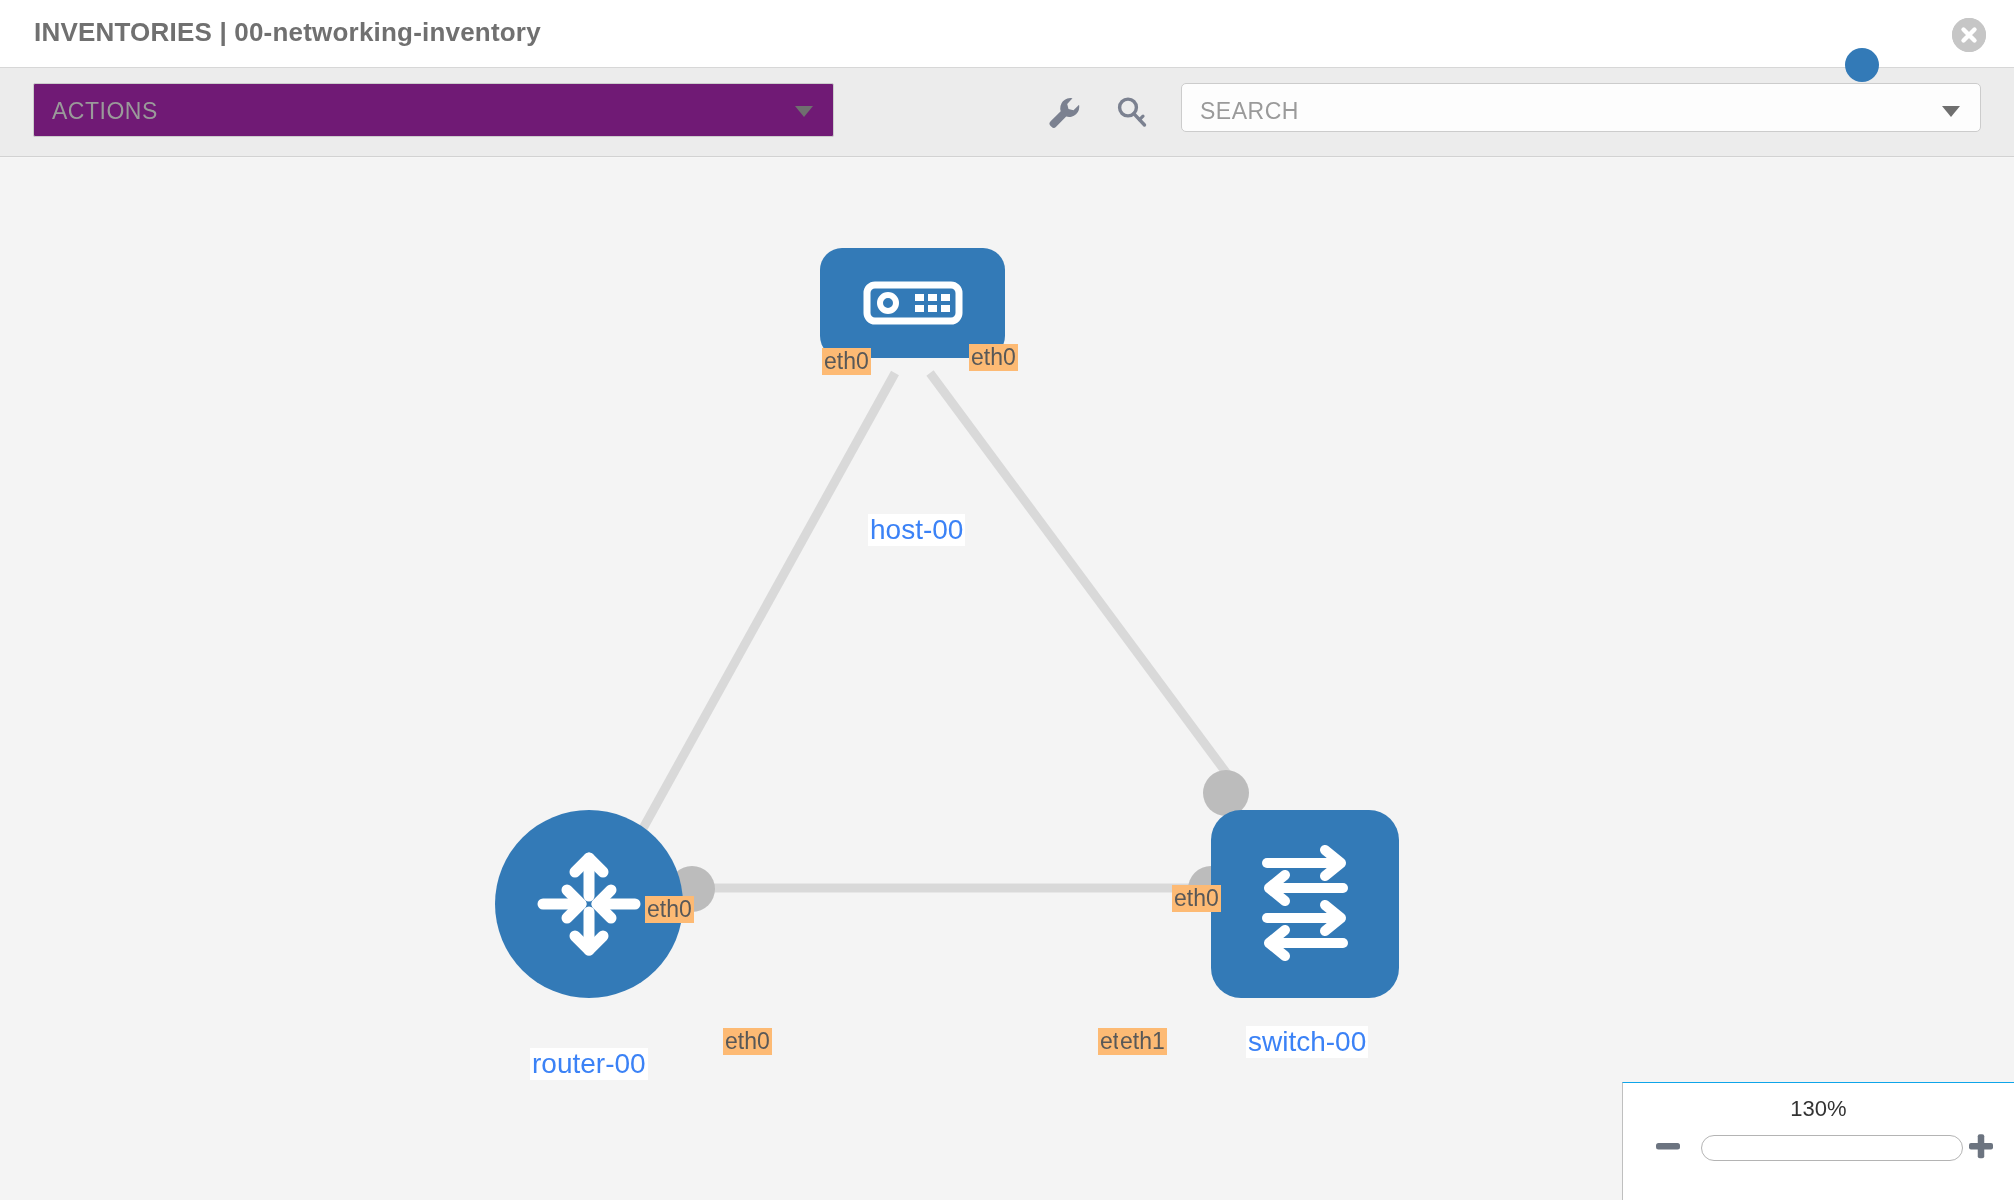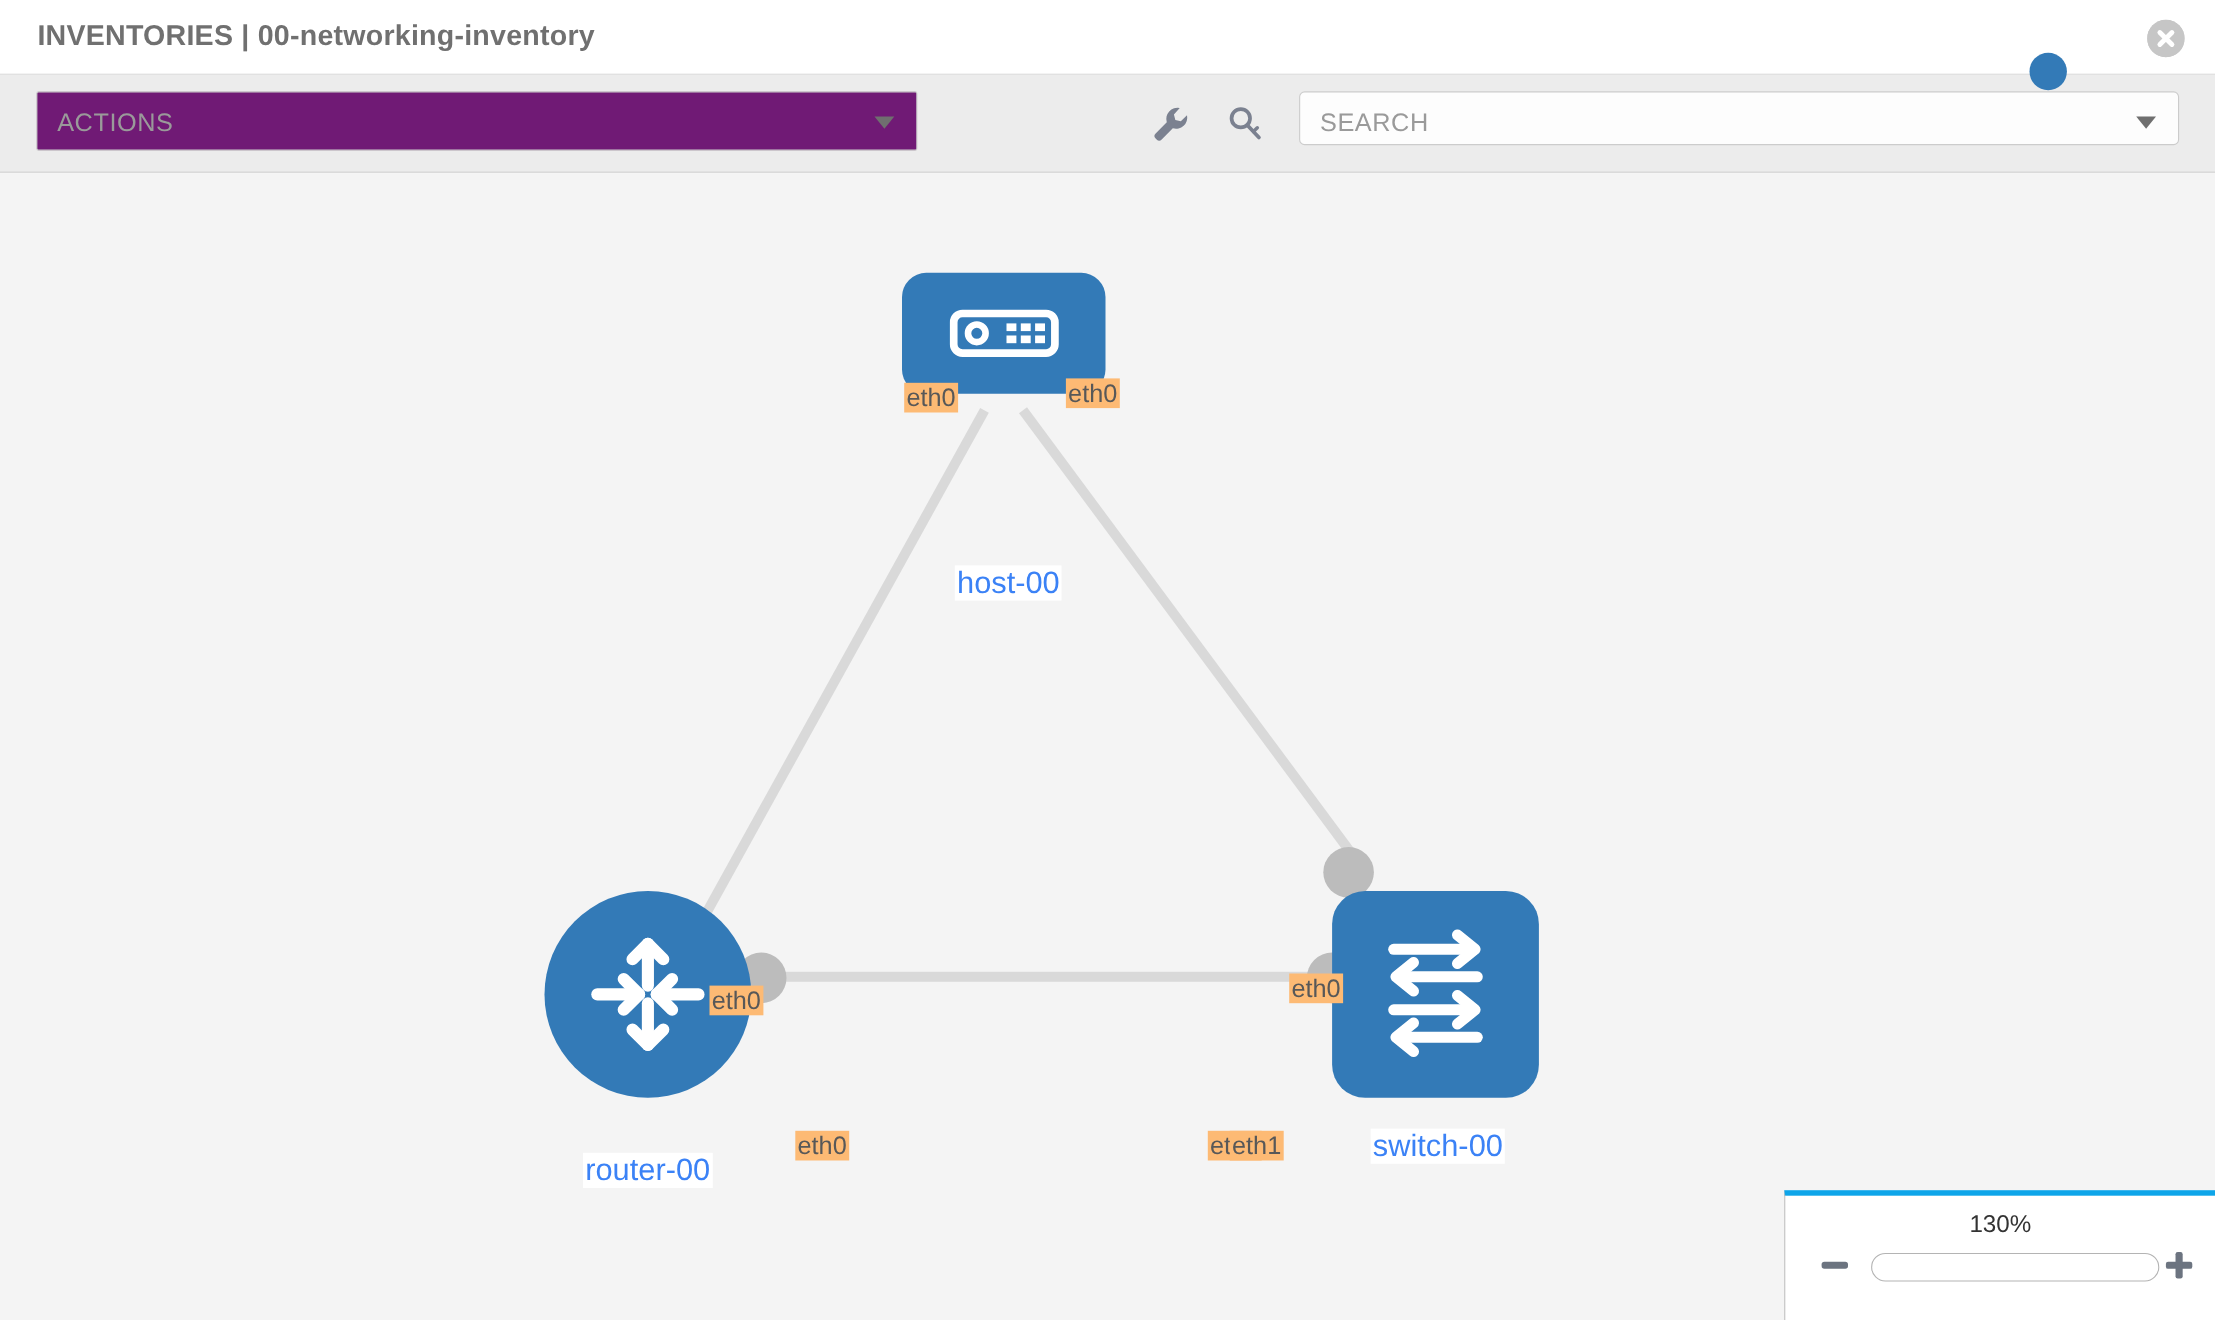--- a/index.html
+++ b/index.html
@@ -215,21 +215,21 @@
   }
 
   
   .zoom-panel {
     position: absolute;
     left: 1622px;
     top: 1082px;
     width: 392px;
     height: 118px;
     background: #ffffff;
-    border-top: 5px solid #0ea5e9;
+    border-top: 1px solid #0ea5e9;
     border-left: 1px solid #bfbfbf;
     box-sizing: border-box;
     text-decoration: underline;
   }
   .zoom-value {
     position: absolute;
     left: 0; right: 0;
     top: 13px;
     text-align: center;
     font-size: 22px;

